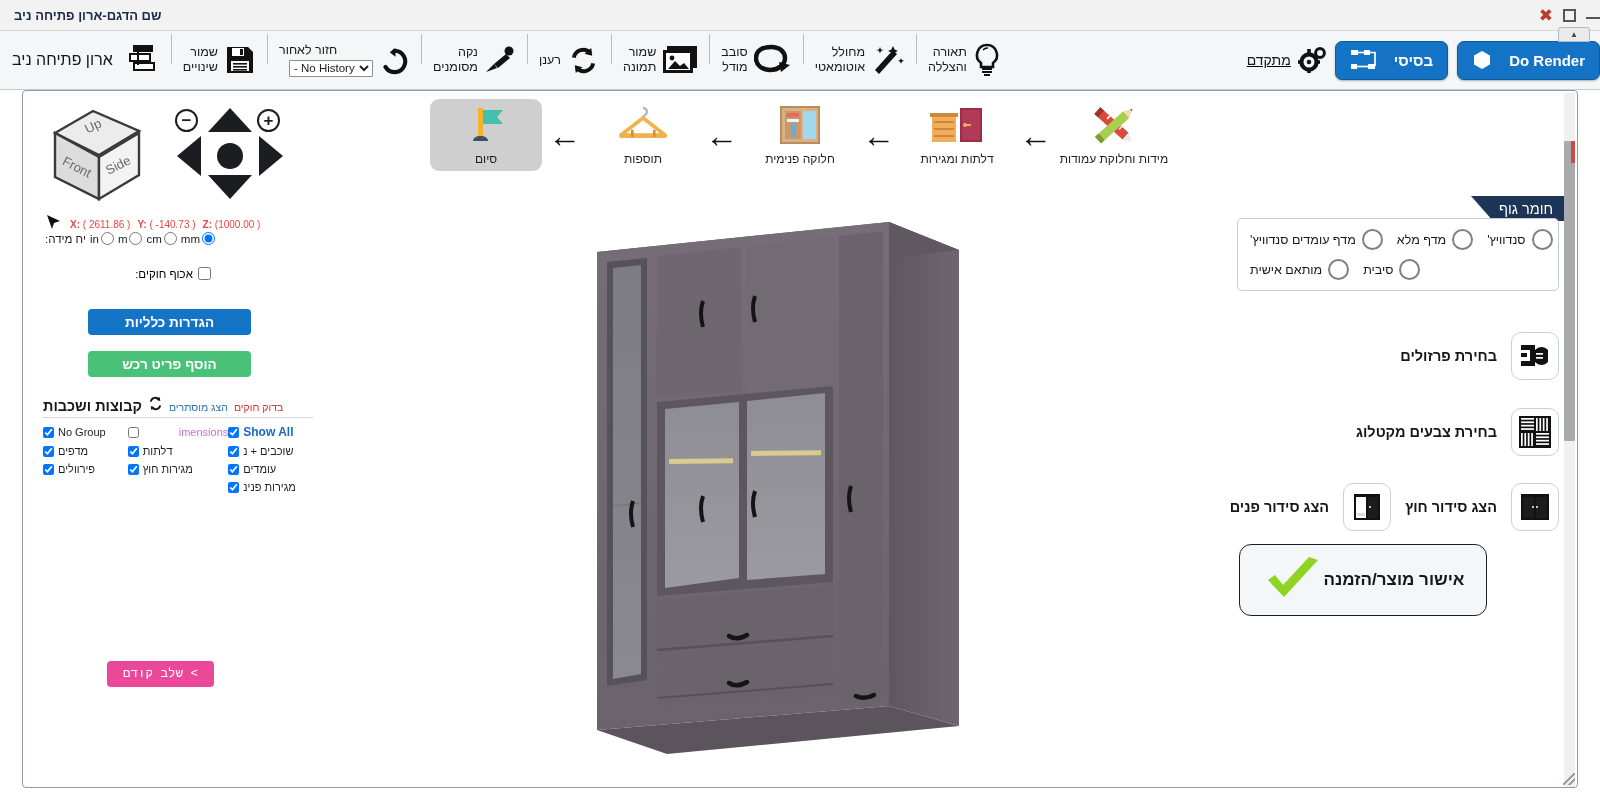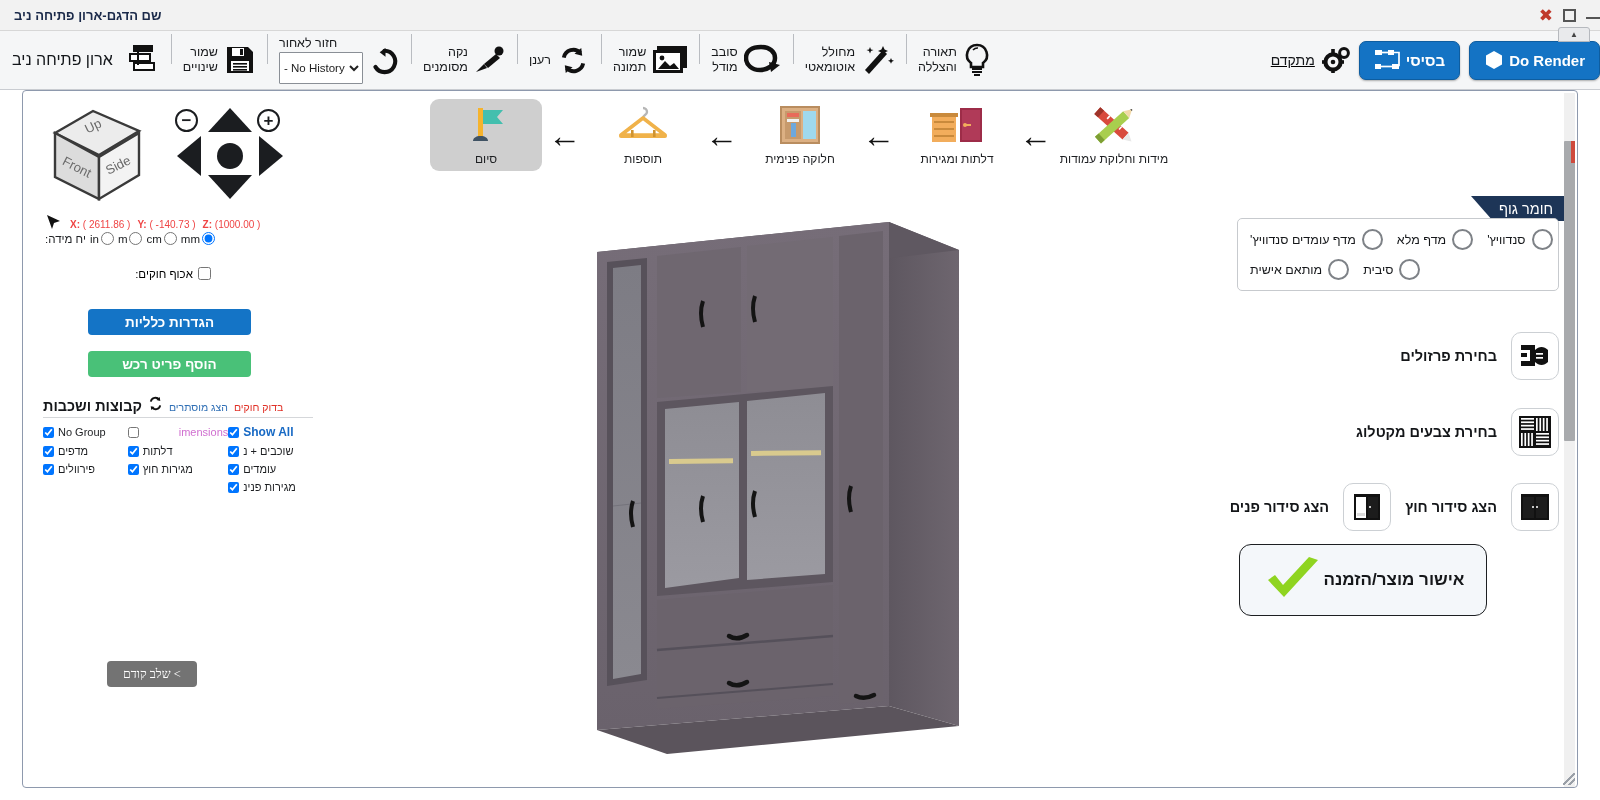--- a/index.html
+++ b/index.html
@@ -30,41 +30,41 @@
   .toolbar {
     position:absolute; left:0; top:31px; width:1600px; height:59px;
     background:#f5f6f7; border-bottom:1px solid #c9ccd1;
     display:flex; flex-direction:row-reverse; align-items:center;
   }
   .tb-left-group { display:flex; flex-direction:row-reverse; align-items:center; gap:9px; margin-inline-end:0; margin-inline-start:0; padding-inline-end:18px;}
   .adv-btn { display:flex; flex-direction:row-reverse; align-items:center; gap:7px; cursor:pointer;text-decoration:underline; }
   .adv-label { font-size:14px; color:#15171a; }
   .blue-btn {
     background:#1473c4; color:#fff; border:1px solid #0e5da0; border-radius:7px;
-    height:39px; padding:0 14px; display:flex; align-items:center; gap:5px;
+    height:39px; padding:0 14px; display:flex; align-items:center; gap:17px;
     font-size:15px; font-weight:600; cursor:pointer;
     box-shadow:0 1px 2px rgba(0,0,0,.3);
   }
   .tb-right-group {
     display:flex; flex-direction:row-reverse; 
     gap:0px; margin-inline-start:auto; padding-inline-start:6px;
   }
   .tb-item {
     display:flex; flex-direction:row-reverse; align-items:center; gap:6px;
     padding:0 9px; cursor:pointer; height:52px;
   }
   .tb-txt { font-size:12.5px; line-height:1.18; color:#16181b; text-align:right; white-space:nowrap;}
   .tb-sep { width:1px; height:30px; background:#b9bcc1; margin:0 2px; }
   .tb-brand { padding:0 12px; display:flex; flex-direction:row-reverse; align-items:center; gap:14px;}
   .tb-brand-title { font-size:16px; color:#13161a; font-weight:500; white-space:nowrap;}
   .hist-wrap { display:flex; flex-direction:column; align-items:flex-end; gap:2px;}
   .hist-sel {
-    direction:ltr; font-size:11.5px; height:32px; width:84px;
+    direction:ltr; font-size:11.5px; height:17px; width:84px;
     border:1px solid #8a8f96; background:#fff; color:#222;
-    font-family:"Liberation Sans", sans-serif; border-radius:1px;
+    font-family:"Liberation Sans", sans-serif; border-radius:1px;margin-left:10px;
   }
   .collapse-tab {
     position:absolute; right:10px; top:27px; width:32px; height:15px;
     background:#e9eaec; border:1px solid #b6b9be; border-radius:3px 3px 0 0;
     display:flex; align-items:center; justify-content:center; cursor:pointer;
     font-size:8px; color:#444;
   }
 
   
   .stage {
@@ -132,23 +132,23 @@
   .layers-title { font-size:14.5px; color:#15171a; font-weight:600; }
   .layers-refresh { font-size:13px; }
   .lnk-show-hidden { font-size:10.5px; color:#2f6fb5; cursor:pointer; }
   .lnk-check-laws { font-size:10.5px; color:#e03127; cursor:pointer; }
   .lgrid { display:grid; grid-template-columns:1fr 1fr 1fr; row-gap:6px; margin-top:7px; direction:rtl;}
   .lchk { display:flex; flex-direction:row-reverse; align-items:center; gap:4px; font-size:11px; color:#1d1f22; justify-content:flex-start; cursor:pointer;}
   .lchk input { width:11px; height:11px; }
   .lchk.lilac span { color:#d06fd0;margin-left:36px; }
   .lchk.blue span { color:#1769c4; font-weight:bold; font-size:12px;}
   .lchk.eng span { direction:ltr; }
-  .btn-prevstep { position:absolute; left:84px; top:570px; background:#737373; color:#fff;
+  .btn-prevstep { position:absolute; left:84px; top:570px; background:#ec4899; color:#fff;
     border:none; border-radius:4px; height:26px; padding:0 16px; font-size:12.5px; cursor:pointer;
-    font-family:Liberation Serif, serif; }
+    font-family:Liberation Mono, monospace; }
 
   
   .right-panel { position:absolute; right:0; top:0; width:370px; height:698px; direction:rtl; }
   .mat-head {
     position:absolute; right:8px; top:105px; height:25px; padding:0 16px 0 28px;
     background:#1d3557; color:#fff; font-size:14.5px; font-weight:normal;
     display:flex; align-items:center;
     clip-path: polygon(0 0, 100% 0, 100% 100%, 22px 100%);
   }
   .mat-box {

